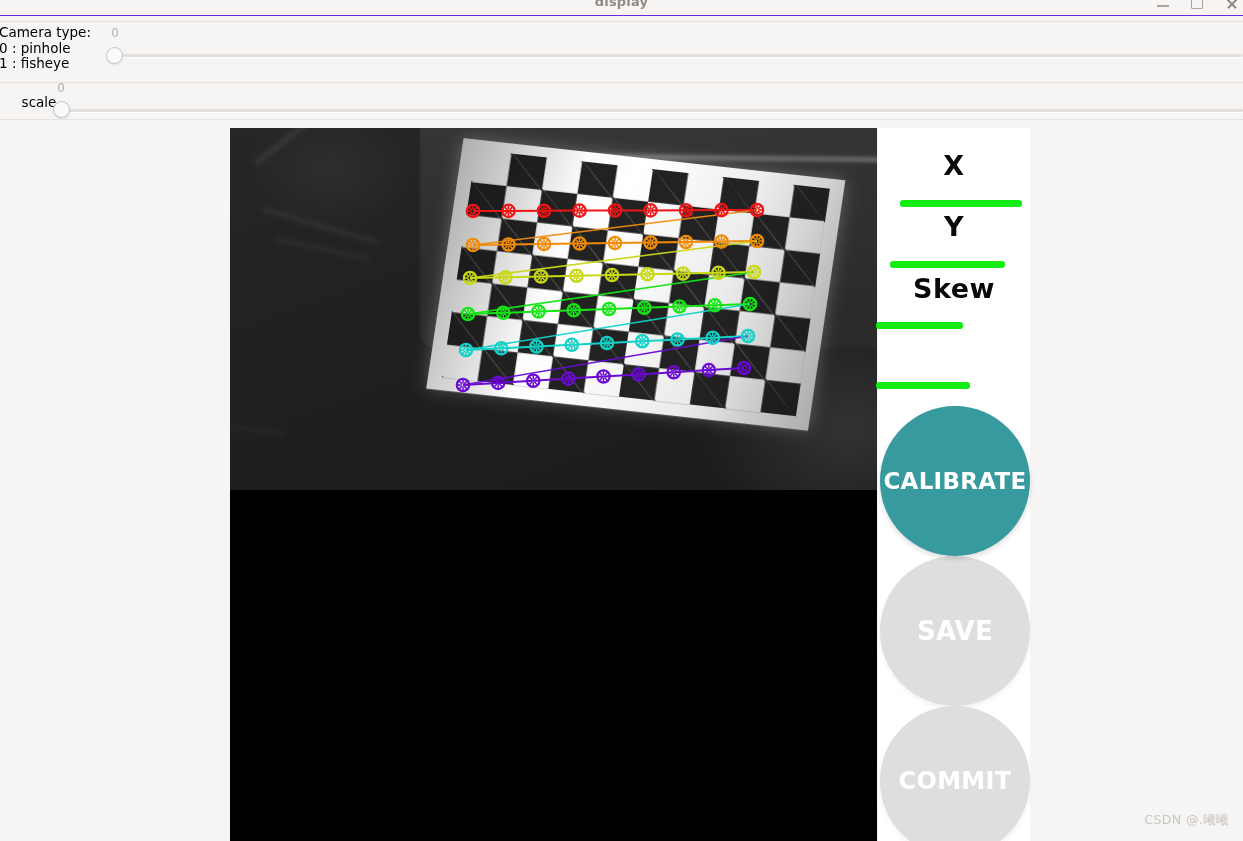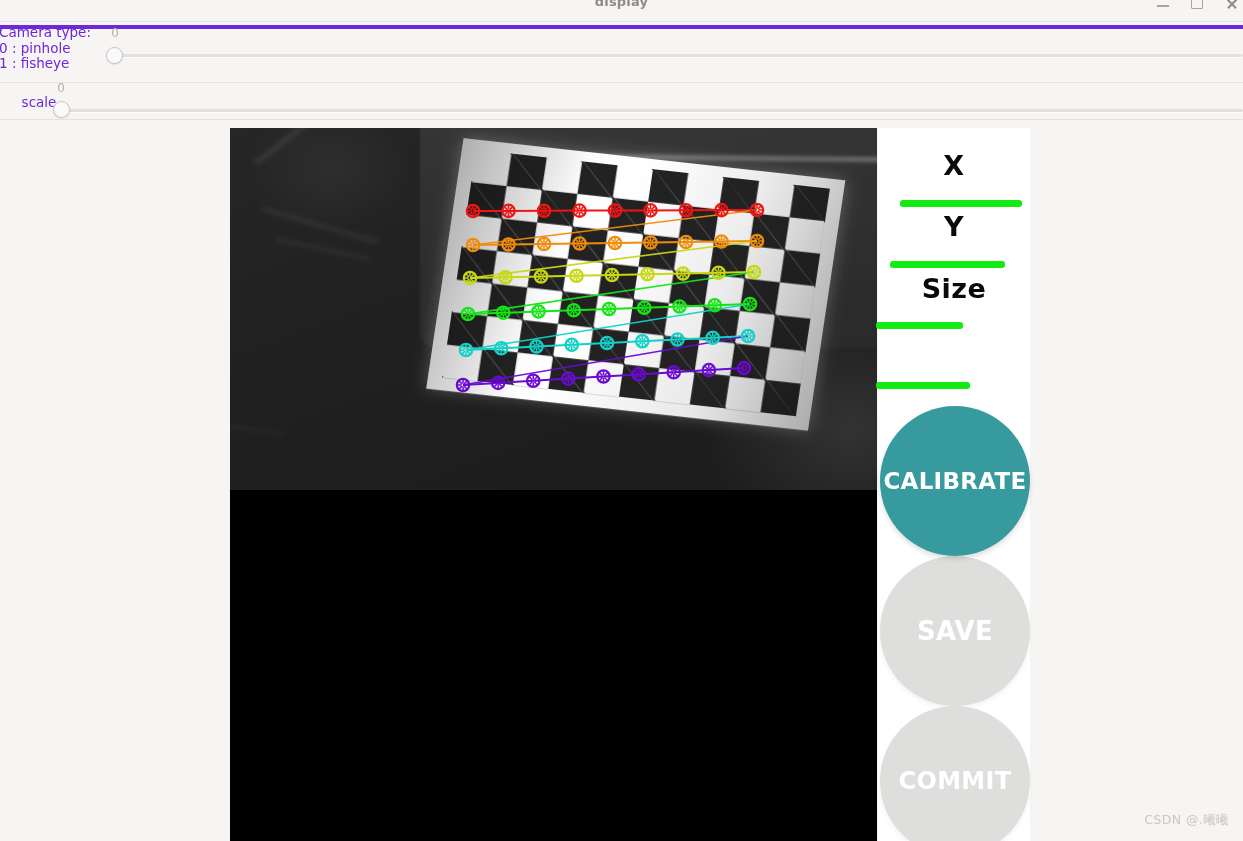--- a/index.html
+++ b/index.html
@@ -6,23 +6,23 @@
   html, body {
     width: 1243px; height: 841px;
     background: #f6f5f4;
     font-family: "DejaVu Sans", "Liberation Sans", sans-serif;
     overflow: hidden;
   }
   #app { position: relative; width: 1243px; height: 841px; background: #f6f5f4; }
 
   
   .titlebar {
-    position: absolute; left: 0; top: 0; width: 1243px; height: 29px;
+    position: absolute; left: 0; top: 0; width: 1243px; height: 16px;
     background: #f6f5f4;
-    border-bottom: 4px solid #6d28d9;
+    border-bottom: 1px solid #6d28d9;
   }
   .title-text {
     position: absolute; left: 0; top: -6px; width: 1243px;
     text-align: center;
     font-size: 13px; font-weight: bold; color: #8f8b88;
     letter-spacing: .2px;
     white-space: nowrap;
   }
   .winbtns { position: absolute; right: 4px; top: -6px; height: 20px;
              display: flex; align-items: center; gap: 18px; }
@@ -40,21 +40,21 @@
     content: ""; position: absolute; left: 0; top: 5px; width: 12px; height: 1.5px;
     background: #8f8b88;
   }
   .winbtn .xmark:before { transform: rotate(45deg); }
   .winbtn .xmark:after  { transform: rotate(-45deg); }
 
   
   .slider-row { position: absolute; left: 0; }
   .slider-label {
     position: absolute;
-    font-size: 13.5px; color: #6d28d9; line-height: 15.5px;
+    font-size: 13.5px; color: #000000; line-height: 15.5px;
     white-space: pre; text-align: left;
   }
   .slider-value {
     position: absolute;
     font-size: 12px; color: #b4b0ad; text-align: center; width: 30px;
   }
   .slider-track {
     position: absolute; height: 3px; background: #e2dfdc;
     border-radius: 2px;
     box-shadow: 0 1px 0 rgba(255,255,255,.85);
@@ -845,21 +845,21 @@
     <div class="blackzone"></div>
 
     <div class="sidepanel">
 
       <div class="metric-label" style="top:22px; font-size:27px;">X</div>
       <div class="metric-bar" style="left:22px; top:72px; width:122px;"></div>
 
       <div class="metric-label" style="top:83px; font-size:27px;">Y</div>
       <div class="metric-bar" style="left:12px; top:133px; width:115px;"></div>
 
-      <div class="metric-label" style="top:145px; font-size:27px;">Size</div>
+      <div class="metric-label" style="top:145px; font-size:27px;">Skew</div>
       <div class="metric-bar" style="left:-2px; top:194px; width:87px;"></div>
 
       <div class="metric-bar" style="left:-2px; top:254px; width:94px;"></div>
 
       <div class="rbtn disabled" style="left:2px; top:428px; width:150px; height:150px; font-size:26px;">SAVE</div>
 
       <div class="rbtn active" style="left:2px; top:278px; width:150px; height:150px; font-size:23px;">CALIBRATE</div>
 
       <div class="rbtn disabled" style="left:2px; top:578px; width:150px; height:150px; font-size:24px;">COMMIT</div>
     </div>

